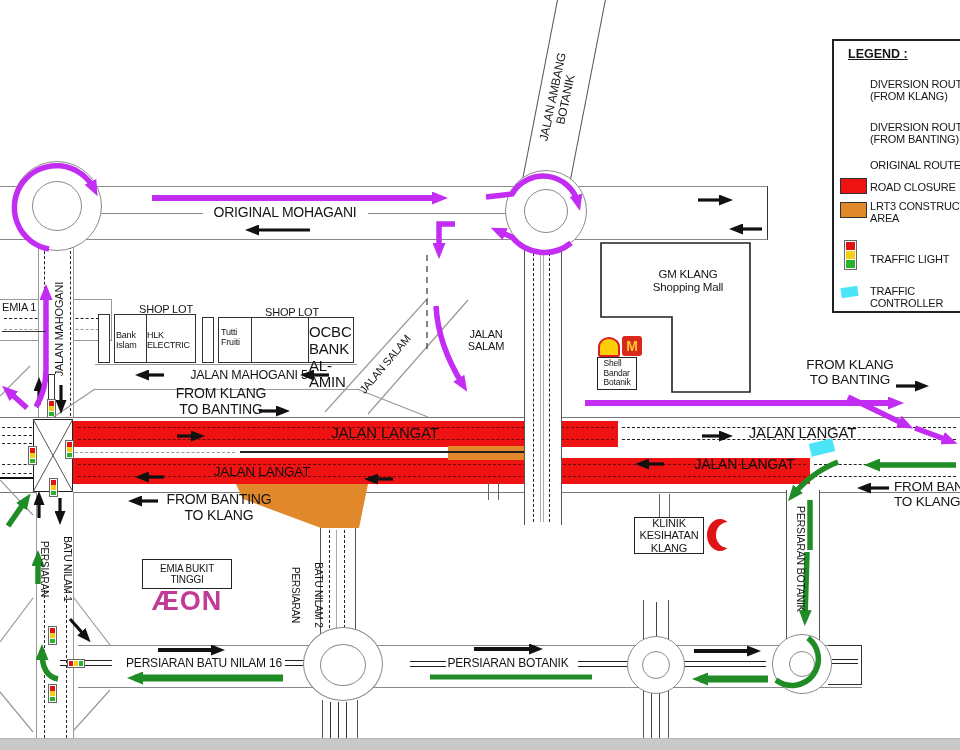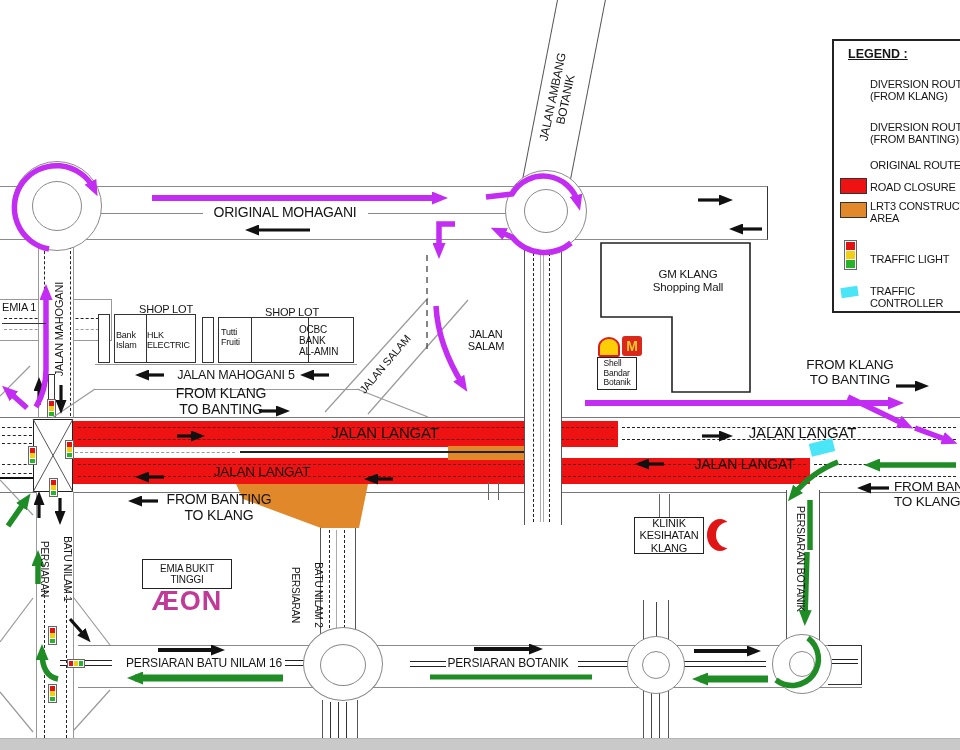--- a/index.html
+++ b/index.html
@@ -318,35 +318,35 @@
 
     <path d="M836 88 L852 88" style="stroke:var(--c-magenta)" stroke-width="6" marker-end="url(#mM)"></path>
     <path d="M836 131 L852 131" style="stroke:var(--c-green)" stroke-width="6" marker-end="url(#mG)"></path>
     <path d="M838 163 L856 163" stroke="#111" stroke-width="3" marker-end="url(#mB)"></path>
   </svg>
 
   <div class="lbl" style="left:200px;top:205px;width:170px;font-size:14px;">ORIGINAL MOHAGANI</div>
   <div class="lbl" style="left:498px;top:85px;width:124px;font-size:12px;transform:rotate(-78deg);">JALAN AMBANG
 BOTANIK</div>
   <div class="lbl" style="left:-1px;top:323px;width:120px;font-size:11px;transform:rotate(-90deg);">JALAN MAHOGANI</div>
-  <div class="lbl left" style="left:2px;top:301px;width:44px;font-size:11px;border-bottom:1px solid #333;padding-bottom:10px;">EMIA 1</div>
+  <div class="lbl left" style="left:2px;top:301px;width:44px;font-size:11px;border-bottom:1px solid #333;padding-bottom:18px;">EMIA 1</div>
 
   <div class="lbl" style="left:138px;top:303px;width:56px;">SHOP LOT</div>
   <div class="lbl" style="left:264px;top:306px;width:56px;">SHOP LOT</div>
   <div class="lbl left" style="left:116px;top:330px;width:30px;font-size:9px;">Bank
 Islam</div>
   <div class="lbl left" style="left:147px;top:330px;width:50px;font-size:9px;">HLK
 ELECTRIC</div>
   <div class="lbl left" style="left:221px;top:327px;width:30px;font-size:9px;">Tutti
 Fruiti</div>
-  <div class="lbl left" style="left:299px;top:324px;width:44px;font-size:10px;">OCBC
+  <div class="lbl left" style="left:309px;top:324px;width:44px;font-size:15px;">OCBC
 BANK
 AL-AMIN</div>
 
-  <div class="lbl" style="left:175px;top:368px;width:122px;font-size:12.5px;">JALAN MAHOGANI 5</div>
+  <div class="lbl" style="left:188px;top:368px;width:122px;font-size:12.5px;">JALAN MAHOGANI 5</div>
   <div class="lbl" style="left:163px;top:386px;width:116px;font-size:14px;">FROM KLANG
 TO BANTING</div>
   <div class="lbl" style="left:343px;top:358px;width:84px;font-size:11px;transform:rotate(-50deg);">JALAN SALAM</div>
   <div class="lbl" style="left:458px;top:328px;width:56px;font-size:11px;">JALAN
 SALAM</div>
   <div class="lbl" style="left:628px;top:268px;width:120px;font-size:11.5px;">GM KLANG
 Shopping Mall</div>
   <div class="lbl" style="left:795px;top:357px;width:110px;font-size:13.5px;">FROM KLANG
 TO BANTING</div>
 

